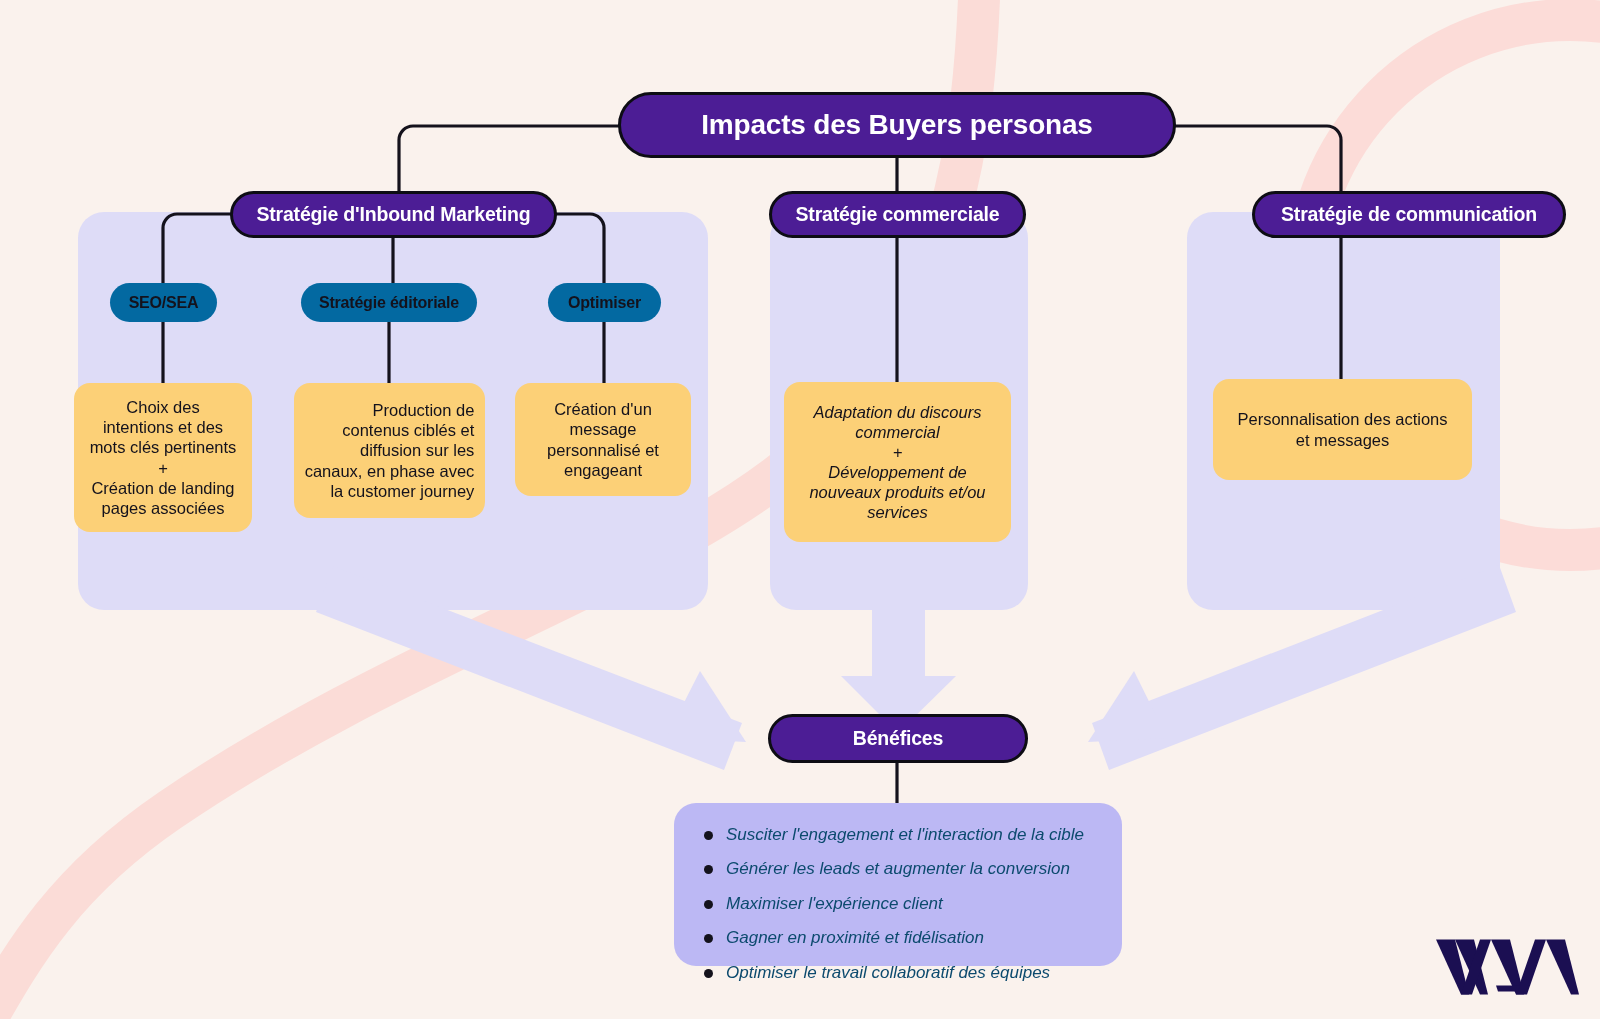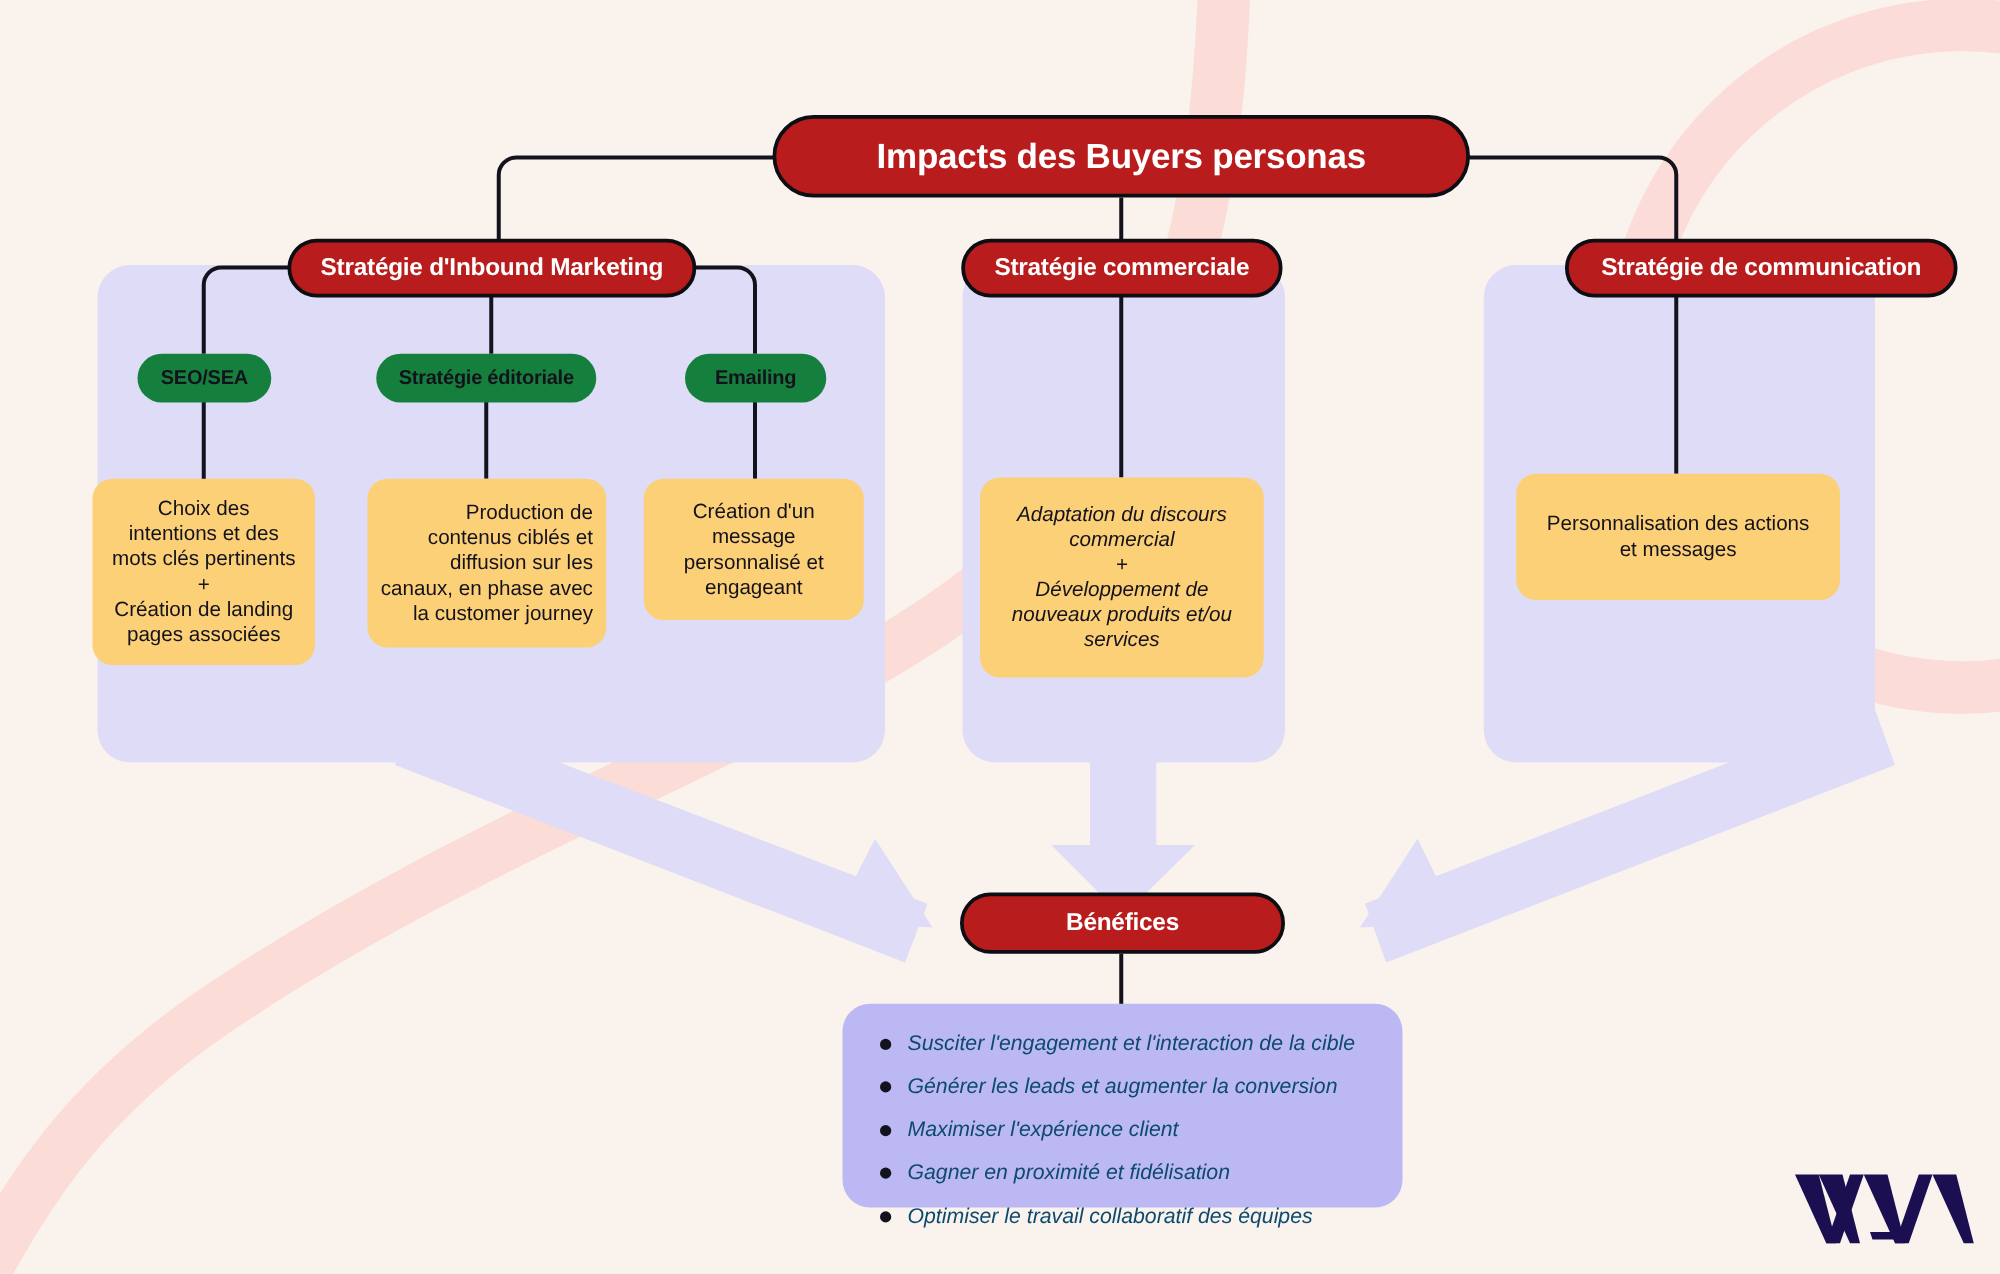--- a/index.html
+++ b/index.html
@@ -28,29 +28,29 @@
   
   .node{
     position:absolute;
     box-sizing:border-box;
     display:flex;
     align-items:center;
     justify-content:center;
     text-align:center;
   }
   .pill-purple{
-    background:#b91c1c;
+    background:#4c1d95;
     border:3px solid #0d0d14;
     border-radius:999px;
     color:#ffffff;
     font-weight:bold;
     letter-spacing:-0.2px;
   }
   .pill-salmon{
-    background:#15803d;
+    background:#0369a1;
     border-radius:999px;
     color:#14121c;
     font-weight:bold;
     font-size:16px;
     letter-spacing:-0.2px;
   }
   .card-yellow{
     background:#fcd077;
     border-radius:16px;
     color:#14121c;
@@ -164,21 +164,21 @@
 
   <div class="node pill-salmon" style="left:110px;top:283px;width:107px;height:39px;">
     <span>SEO/SEA</span>
   </div>
 
   <div class="node pill-salmon" style="left:301px;top:283px;width:176px;height:39px;">
     <span>Stratégie éditoriale</span>
   </div>
 
   <div class="node pill-salmon" style="left:548px;top:283px;width:113px;height:39px;">
-    <span>Emailing</span>
+    <span>Optimiser</span>
   </div>
 
   <div class="node card-yellow" style="left:74px;top:383px;width:178px;height:149px;">
     <span style="white-space:pre-line;">Choix des
 intentions et des
 mots clés pertinents
 +
 Création de landing
 pages associées</span>
   </div>

